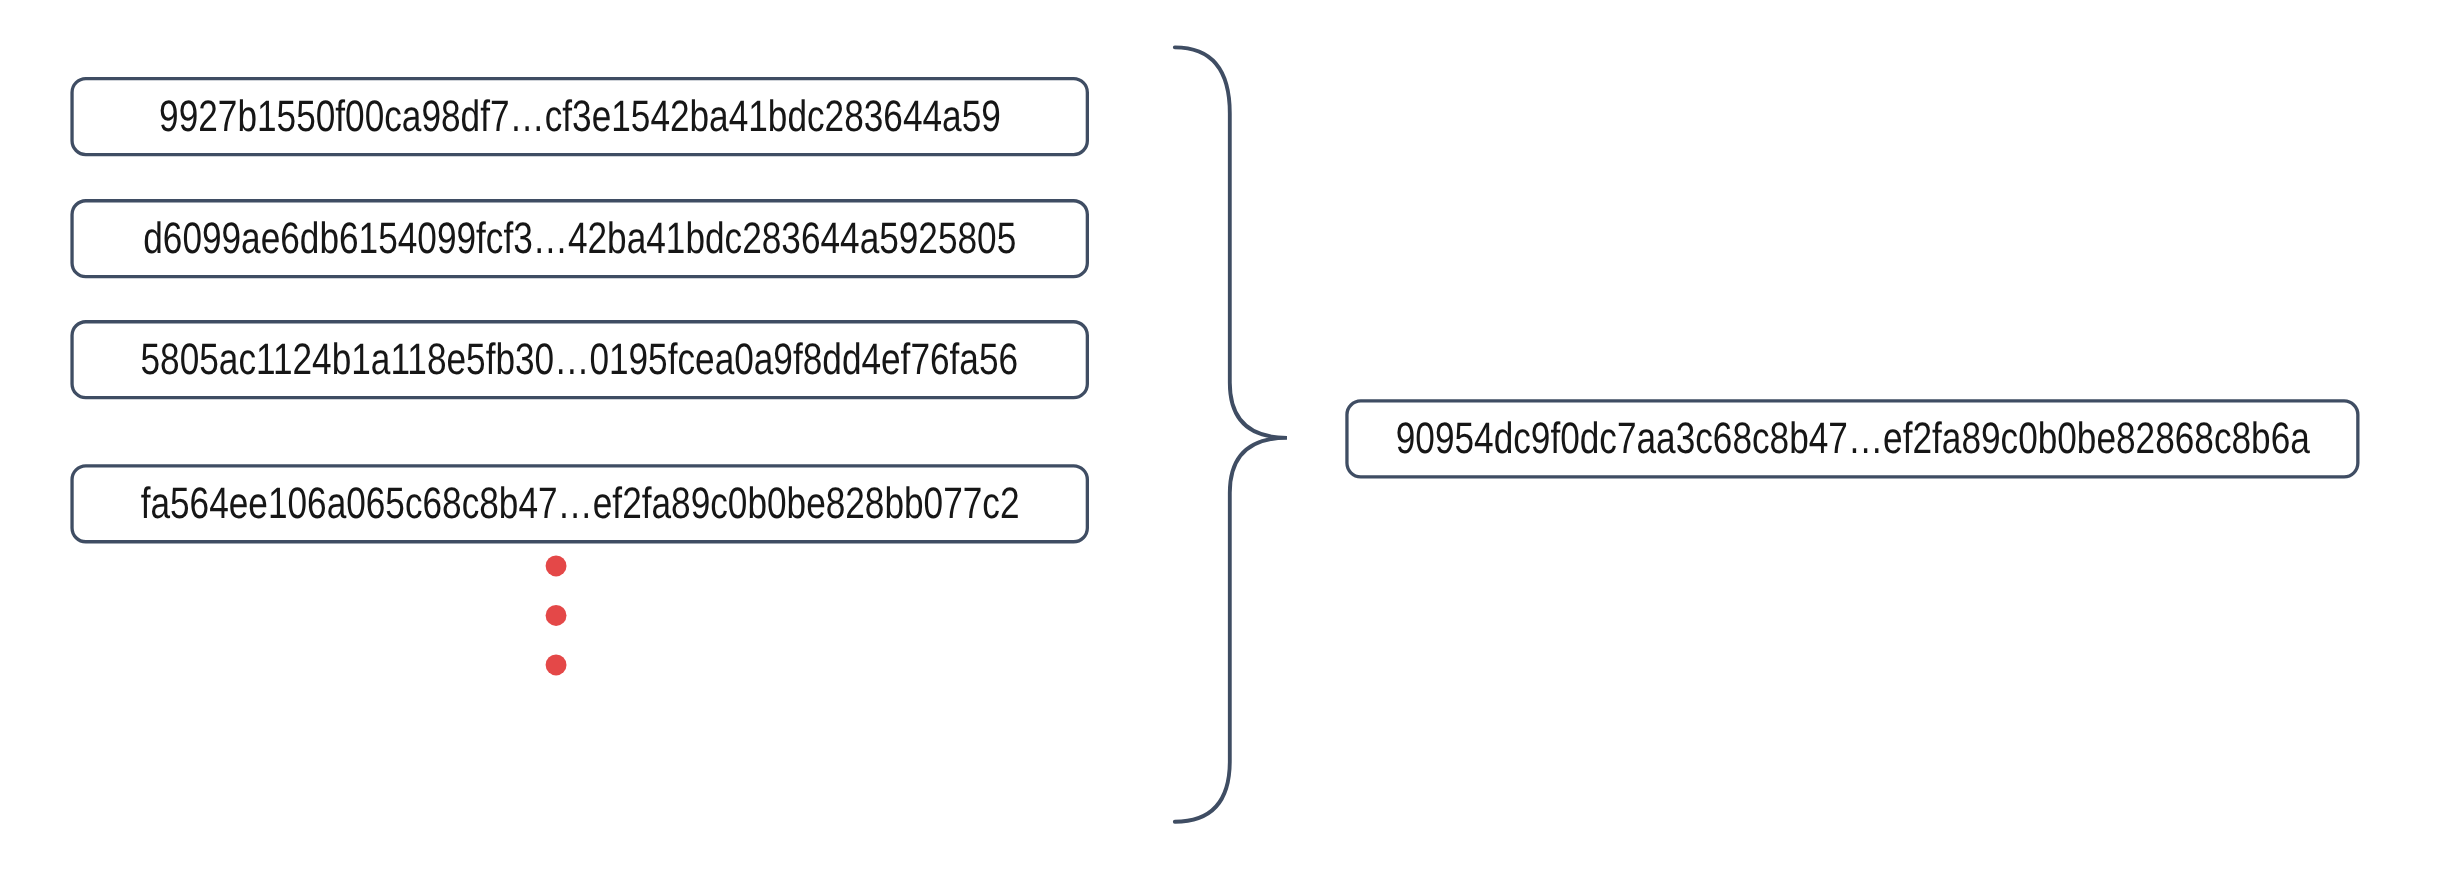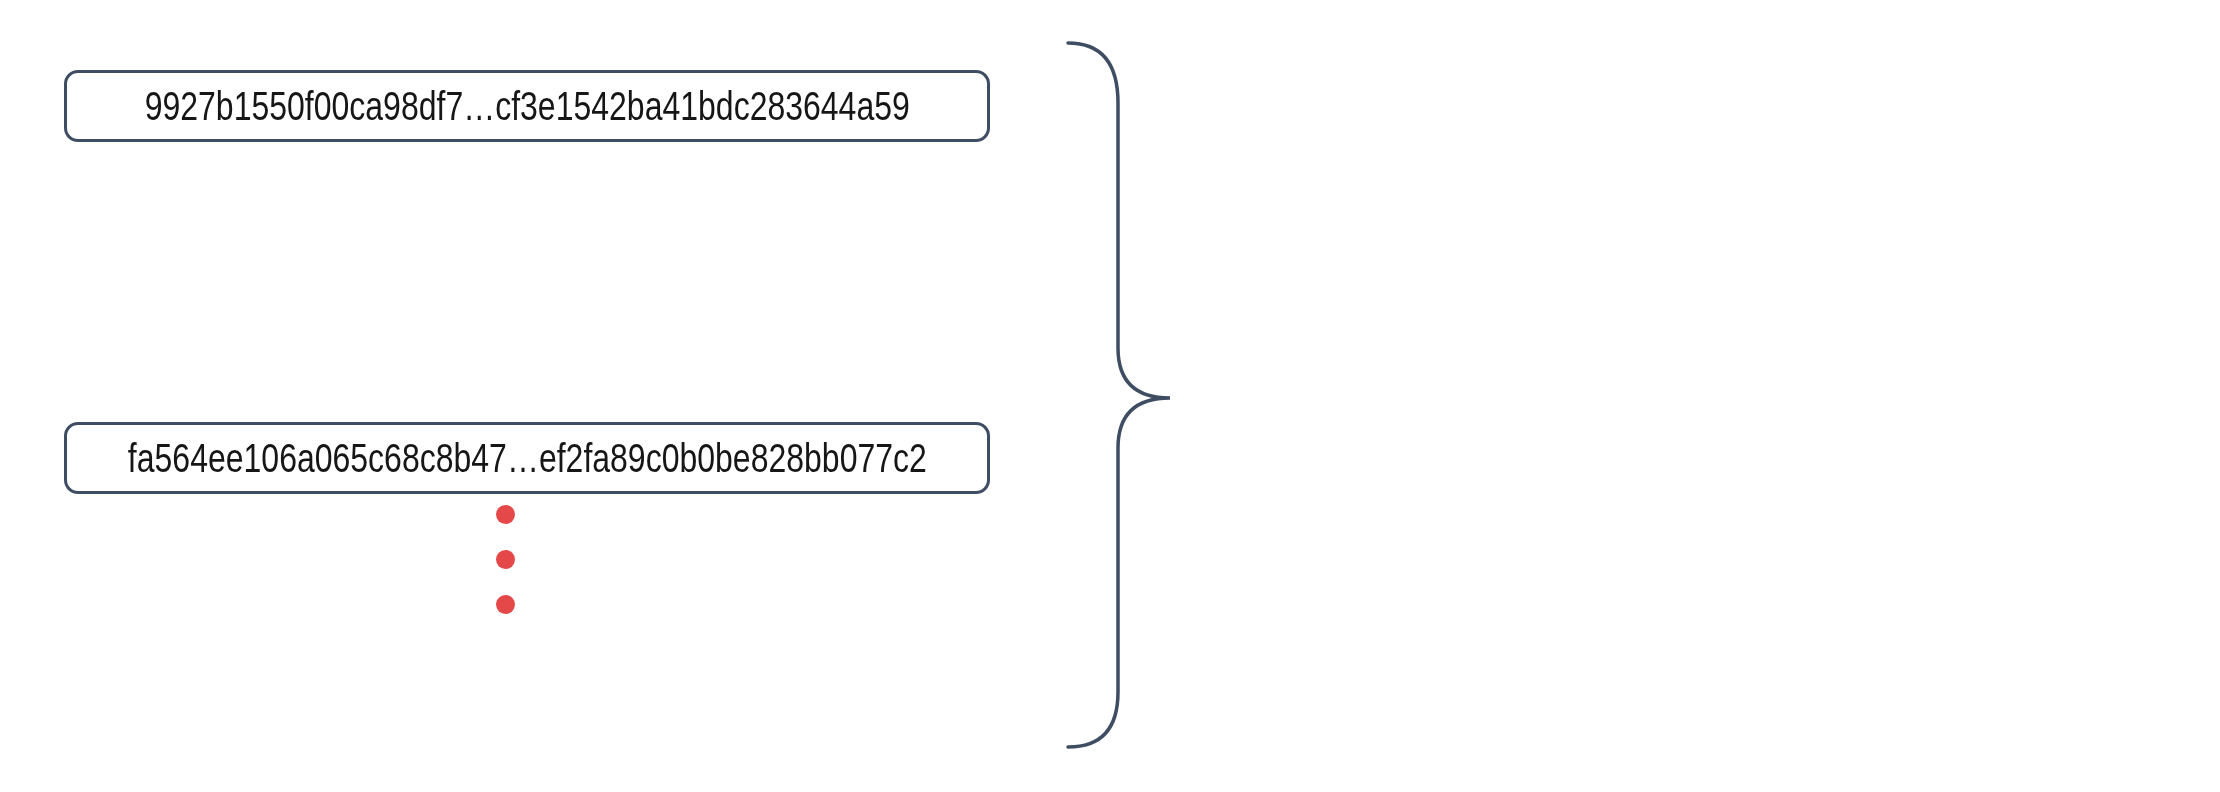--- a/index.html
+++ b/index.html
@@ -79,21 +79,27 @@
 </style>
 </head>
 <body>
 
 <div class="canvas">
 
   <div class="hashbox" style="top:70px">
     <span class="hash-text">9927b1550f00ca98df7…cf3e1542ba41bdc283644a59</span>
   </div>
 
+  <div class="hashbox" style="top:181px">
+    <span class="hash-text">d6099ae6db6154099fcf3…42ba41bdc283644a5925805</span>
+  </div>
 
+  <div class="hashbox" style="top:291px">
+    <span class="hash-text">5805ac1124b1a118e5fb30…0195fcea0a9f8dd4ef76fa56</span>
+  </div>
 
   <div class="hashbox" style="top:422px">
     <span class="hash-text">fa564ee106a065c68c8b47…ef2fa89c0b0be828bb077c2</span>
   </div>
 
   <div class="dots">
     <span class="dot"></span>
     <span class="dot"></span>
     <span class="dot"></span>
   </div>
@@ -102,14 +108,17 @@
   <svg class="brace" viewBox="1040 20 160 760" xmlns="http://www.w3.org/2000/svg" aria-hidden="true">
     <path d="M 1068 43
              Q 1118 43 1118 103
              L 1118 348
              Q 1118 398 1170 398
              Q 1118 398 1118 448
              L 1118 692
              Q 1118 747 1068 747"></path>
   </svg>
 
+  <div class="hashbox output">
+    <span class="hash-text">90954dc9f0dc7aa3c68c8b47…ef2fa89c0b0be82868c8b6a</span>
+  </div>
 
 </div>
 
 </body></html>

